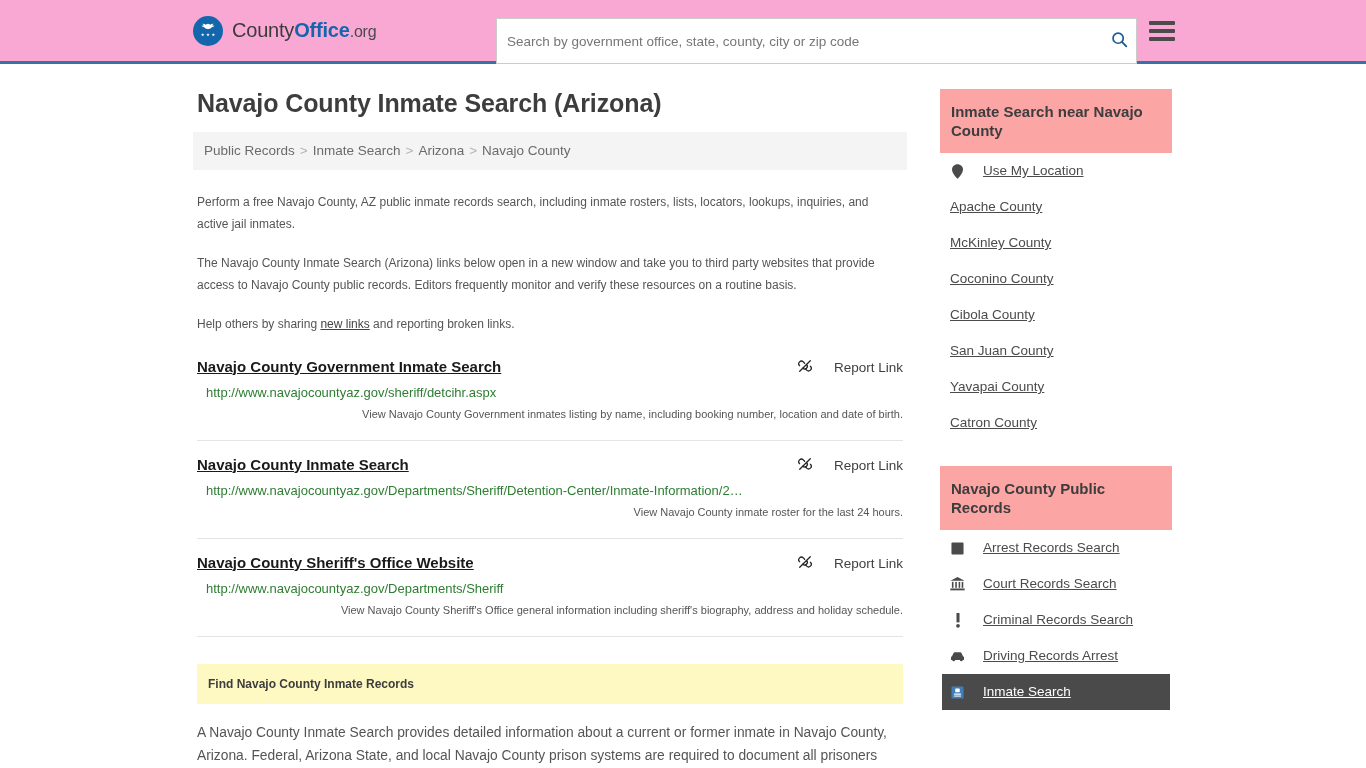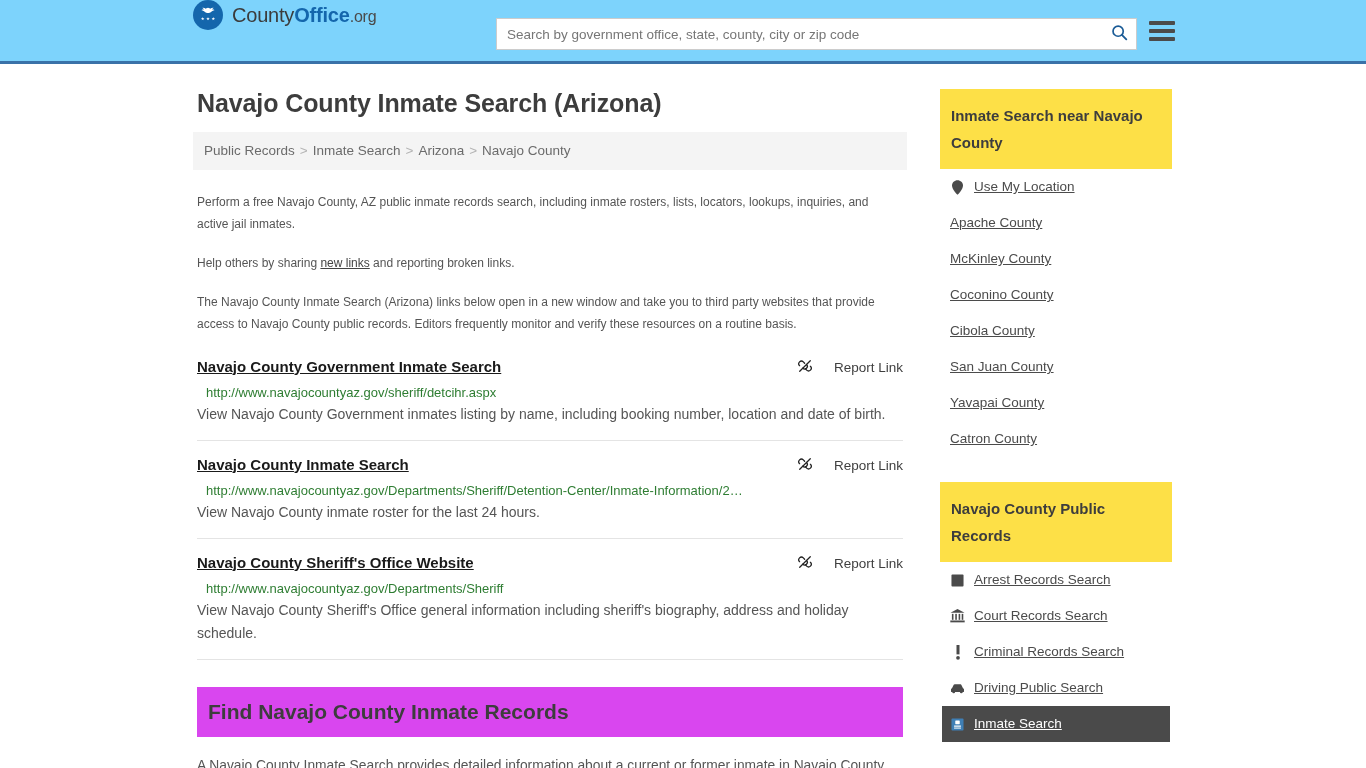--- a/index.html
+++ b/index.html
@@ -11,24 +11,24 @@
     height: 768px;
     overflow: hidden;
     background: #ffffff;
     font-family: "Liberation Sans", sans-serif;
     -webkit-font-smoothing: antialiased;
   }
 
   
   .site-header {
     height: 64px;
-    background: #7dd3fc;
+    background: #f9a8d4;
     border-bottom: 3px solid #3a72a8;
     display: flex;
-    align-items: flex-start;
+    align-items: center;
     position: relative;
   }
   .brand {
     display: flex;
     align-items: center;
     margin-left: 193px;
     text-decoration: none;
     cursor: pointer;
   }
   .brand-mark {
@@ -51,21 +51,21 @@
   }
   .brand-text .b-county { color: #3b3b3b; }
   .brand-text .b-office { color: #1466ac; font-weight: bold; }
   .brand-text .b-org { color: #4a4a4a; font-size: 16px; }
 
   .search-wrap {
     position: absolute;
     left: 496px;
     top: 18px;
     width: 641px;
-    height: 32px;
+    height: 46px;
     background: #ffffff;
     border: 1px solid #cccccc;
     display: flex;
     align-items: center;
   }
   .search-input {
     flex: 1;
     border: 0;
     outline: 0;
     background: transparent;
@@ -192,57 +192,58 @@
   }
   .result-url {
     font-size: 13px;
     color: #2e7d32;
     margin-top: 6px;
     line-height: 17px;
     word-break: break-all;
     padding-left: 9px;
   }
   .result-desc {
-    font-size: 14px;
+    font-size: 11px;
     color: #555555;
     line-height: 23px;
     margin-top: 2px;
+    text-align: right;
   }
 
   
   .section-box { margin-top: 27px; padding: 0 4px; }
   .section-head {
-    background: #d946ef;
+    background: #fef9c3;
     padding: 13px 11px;
-    font-size: 21px;
+    font-size: 12px;
     font-weight: bold;
     color: #3d3d3d;
   }
   .section-body p {
     font-size: 13.8px;
     line-height: 23px;
     color: #555555;
     margin: 17px 0 0 0;
   }
 
   
   .side-card { margin-top: 25px; }
   .side-head {
-    background: #fde047;
+    background: #fca5a5;
     padding: 13px 11px;
     font-size: 15px;
     font-weight: bold;
     color: #3d3d3d;
-    line-height: 27px;
+    line-height: 19px;
   }
   .side-list { padding: 0 2px; }
   .side-item {
     display: flex;
     align-items: center;
-    gap: 9px;
+    gap: 18px;
     padding: 9px 8px;
     cursor: pointer;
   }
   .side-item .s-label {
     font-size: 13.5px;
     color: #4b4b4b;
     text-decoration: underline;
     line-height: 18px;
   }
   .side-item .s-ico {
@@ -299,22 +300,22 @@
 
     <div class="col-main">
       <h1 class="page-title">Navajo County Inmate Search (Arizona)</h1>
 
       <div class="breadcrumb">
         <a>Public Records</a><span class="sep">&gt;</span><a>Inmate Search</a><span class="sep">&gt;</span><a>Arizona</a><span class="sep">&gt;</span><span class="current">Navajo County</span>
       </div>
 
       <div class="intro">
         <p>Perform a free Navajo County, AZ public inmate records search, including inmate rosters, lists, locators, lookups, inquiries, and active jail inmates.</p>
+        <p>The Navajo County Inmate Search (Arizona) links below open in a new window and take you to third party websites that provide access to Navajo County public records. Editors frequently monitor and verify these resources on a routine basis.</p>
         <p><span>Help others by sharing </span><a>new links</a><span> and reporting broken links.</span></p>
-        <p>The Navajo County Inmate Search (Arizona) links below open in a new window and take you to third party websites that provide access to Navajo County public records. Editors frequently monitor and verify these resources on a routine basis.</p>
       </div>
 
       <div class="results">
 
         <div class="result">
           <div class="result-head">
             <a class="result-title">Navajo County Government Inmate Search</a>
             <div class="report-link">
               <span>
                 <svg width="16" height="16" viewBox="0 0 20 20">
@@ -447,21 +448,21 @@
             <span class="s-label">Criminal Records Search</span>
           </div>
           <div class="side-item">
             <span class="s-ico">
               <svg width="16" height="11" viewBox="0 0 18 12">
                 <path d="M1.2 7.4c0-1 .5-1.5 1.2-1.7L4 2.4C4.3 1.5 5 1 6 1h6c1 0 1.7.5 2 1.4l1.6 3.3c.7.2 1.2.7 1.2 1.7v2.1c0 .4-.3.6-.7.6H1.9c-.4 0-.7-.2-.7-.6V7.4z" fill="#4a4a4a"></path>
                 <circle cx="4.4" cy="10.1" r="1.7" fill="#4a4a4a"></circle>
                 <circle cx="13.6" cy="10.1" r="1.7" fill="#4a4a4a"></circle>
               </svg>
             </span>
-            <span class="s-label">Driving Public Search</span>
+            <span class="s-label">Driving Records Arrest</span>
           </div>
           <div class="side-item active">
             <span class="s-ico">
               <svg width="13" height="13" viewBox="0 0 14 14">
                 <rect x="0.5" y="0.5" width="13" height="13" rx="1" fill="#3f7fb5"></rect>
                 <rect x="4.6" y="2.6" width="4.8" height="4" rx="0.5" fill="#ffffff"></rect>
                 <rect x="3.3" y="8.1" width="7.4" height="1.3" fill="#ffffff"></rect>
                 <rect x="3.3" y="10.3" width="7.4" height="1.1" fill="#ffffff"></rect>
               </svg>
             </span>

